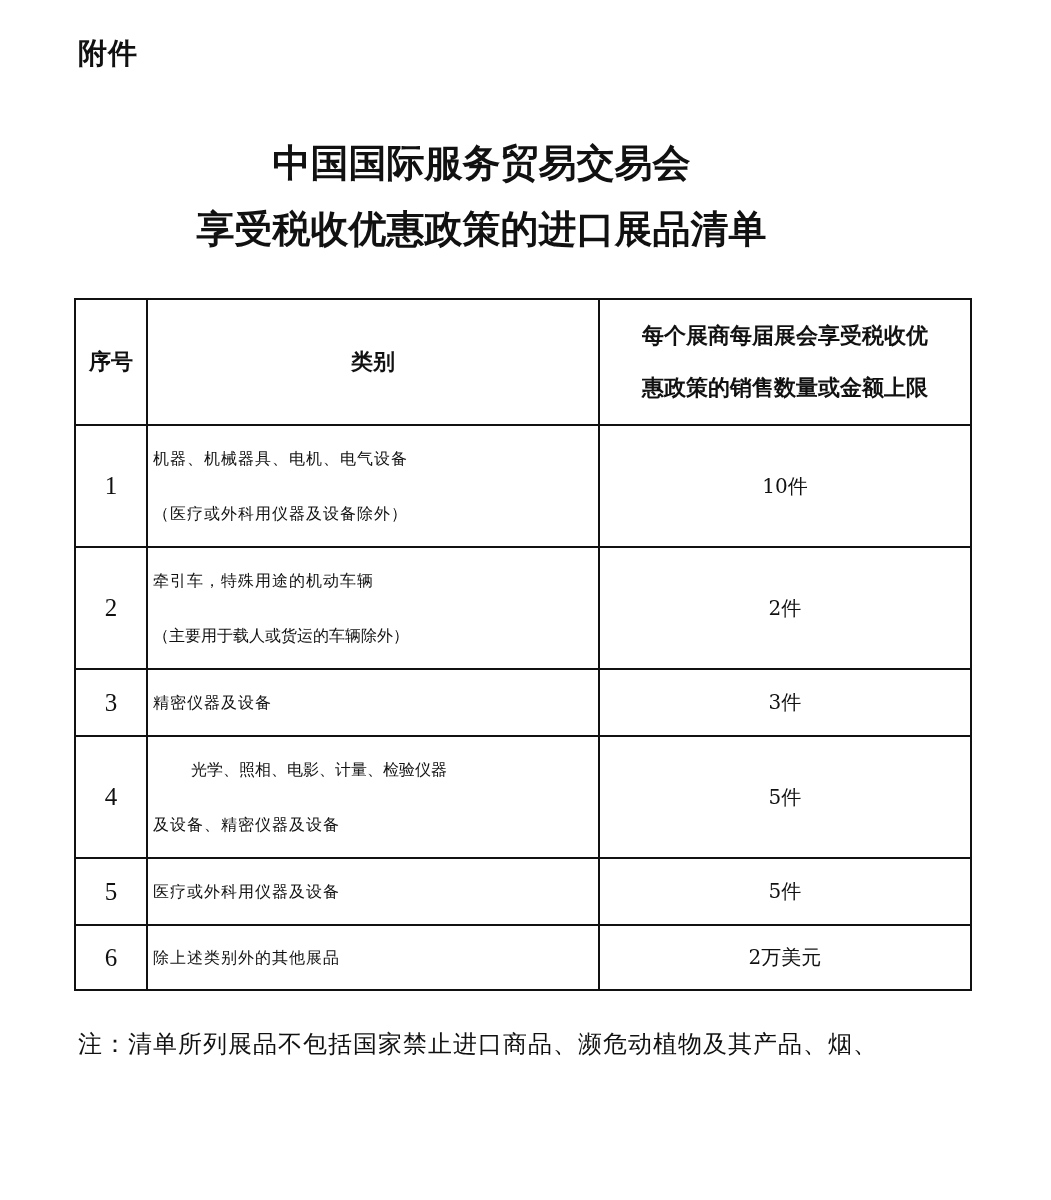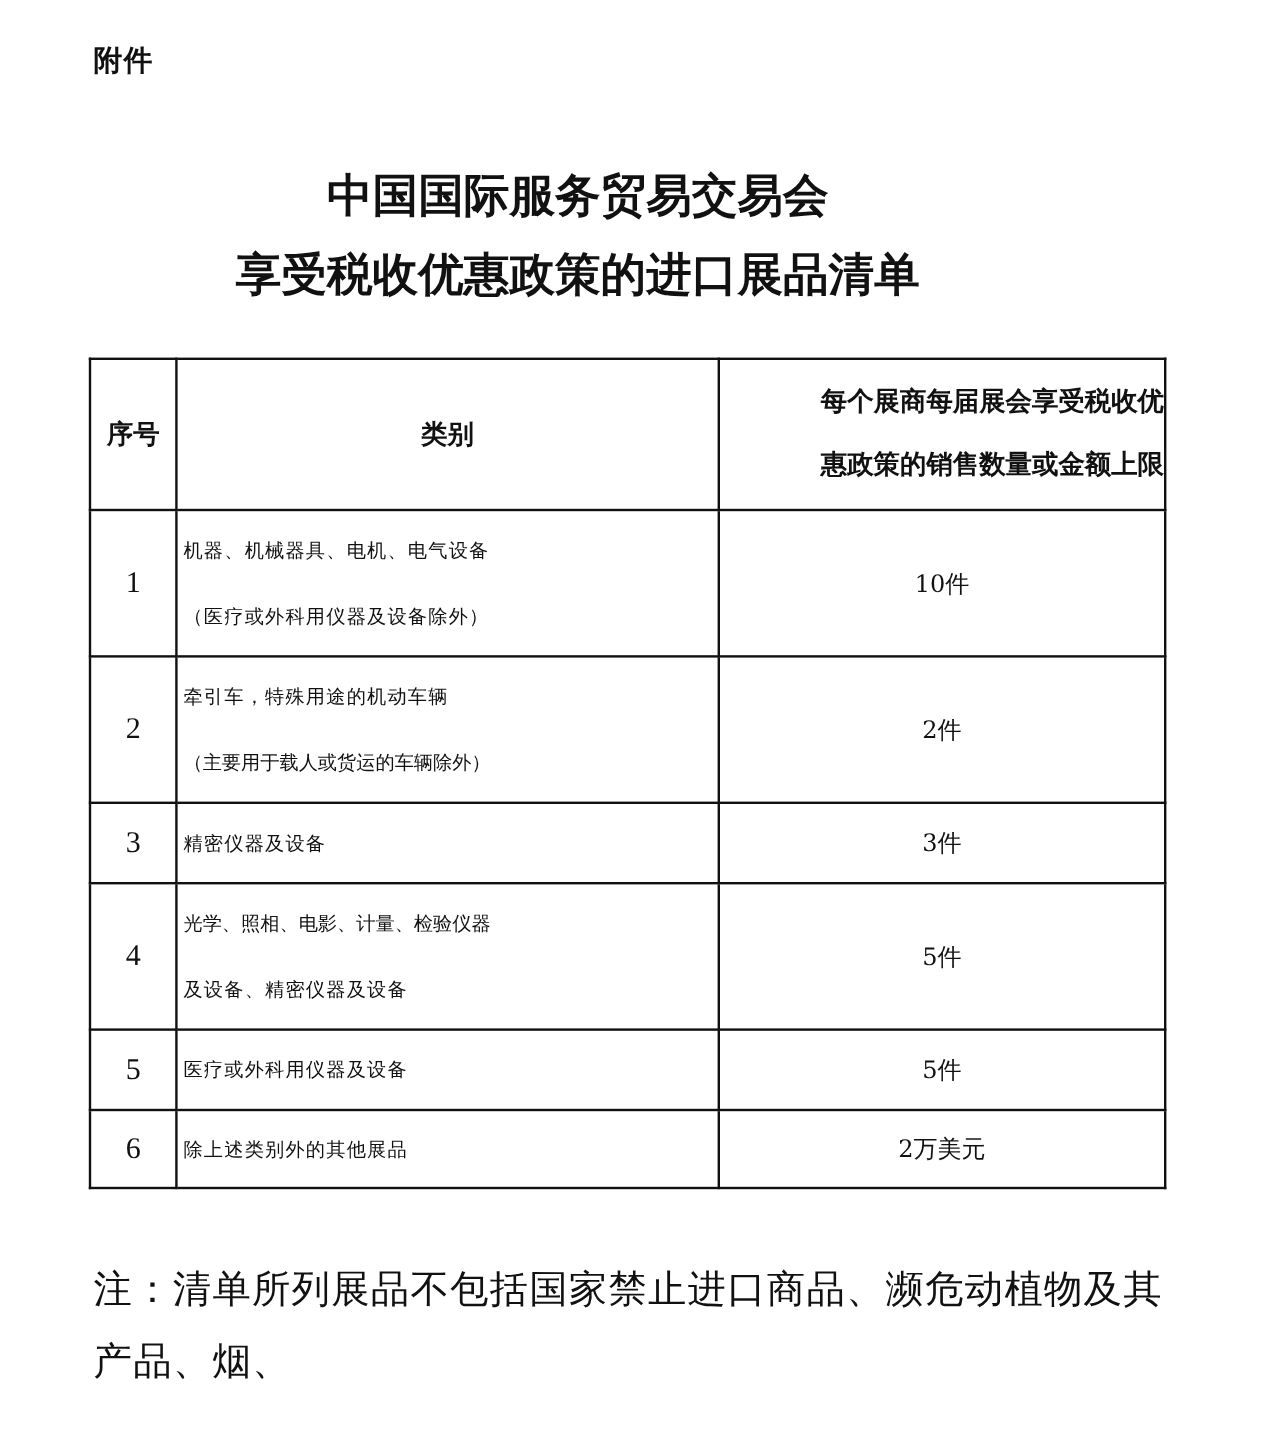--- a/index.html
+++ b/index.html
@@ -1,29 +1,29 @@
 <!DOCTYPE html>
 <html><head>
 <meta charset="utf-8">
 <style>
   html, body { margin:0; padding:0; background:#ffffff; }
   body { width:1051px; height:1200px; position:relative; overflow:hidden; color:#111; }
-  .attach { position:absolute; left:78px; top:34px; font-family:"DejaVu Sans", sans-serif; font-weight:bold; font-size:24px; letter-spacing:1px;text-align:right; }
+  .attach { position:absolute; left:78px; top:34px; font-family:"DejaVu Sans", sans-serif; font-weight:bold; font-size:29px; letter-spacing:1px;text-align:right; }
   .title { position:absolute; left:0; width:963px; text-align:center; font-family:"DejaVu Serif", serif; font-weight:bold; font-size:38px; }
   .t1 { top:138px; letter-spacing:0px; }
   .t2 { top:204px; letter-spacing:0px; }
   table { position:absolute; left:74px; top:298px; width:898px; border-collapse:collapse; }
   td { border:2px solid #111; padding:0; }
   .hd { font-family:"DejaVu Sans", sans-serif; font-weight:bold; font-size:22px; text-align:center; }
   .num { font-family:"Liberation Serif", serif; font-size:25px; text-align:center; }
   .cat { font-family:"DejaVu Serif", serif; font-size:16px; line-height:55px; padding-left:5px; text-align:left; letter-spacing:1px; }
   .lim { font-family:"DejaVu Serif", serif; font-size:20px; text-align:center; }
-  .c1 { width:70px; } .c2 { width:451px;margin-top:16px; } .c3 { width:371px;text-align:right; }
+  .c1 { width:70px; } .c2 { width:451px;margin-top:16px; } .c3 { width:371px; }
   .hdline { line-height:52px; }
-  .note { position:absolute; left:78px; top:1044px; width:900px; font-family:Liberation Sans, sans-serif; font-size:32px; line-height:60px; letter-spacing:1px; }
+  .note { position:absolute; left:78px; top:1016px; width:900px; font-family:Liberation Mono, monospace; font-size:24px; line-height:60px; letter-spacing:1px; }
 </style>
 </head>
 <body>
 
 <div class="attach">附件</div>
 
 <div class="title t1">中国国际服务贸易交易会</div>
 <div class="title t2">享受税收优惠政策的进口展品清单</div>
 
 <table>
@@ -55,21 +55,21 @@
   <tr style="height:67px;">
     <td class="num">3</td>
     <td class="cat">
       <div>精密仪器及设备</div>
     </td>
     <td class="lim">3件</td>
   </tr>
   <tr style="height:122px;">
     <td class="num">4</td>
     <td class="cat">
-      <div style="letter-spacing:0px;">光学、照相、电影、计量、检验仪器</div>
+      <div style="letter-spacing:0px;margin-left:38px;">光学、照相、电影、计量、检验仪器</div>
       <div>及设备、精密仪器及设备</div>
     </td>
     <td class="lim">5件</td>
   </tr>
   <tr style="height:67px;">
     <td class="num">5</td>
     <td class="cat">
       <div>医疗或外科用仪器及设备</div>
     </td>
     <td class="lim">5件</td>

